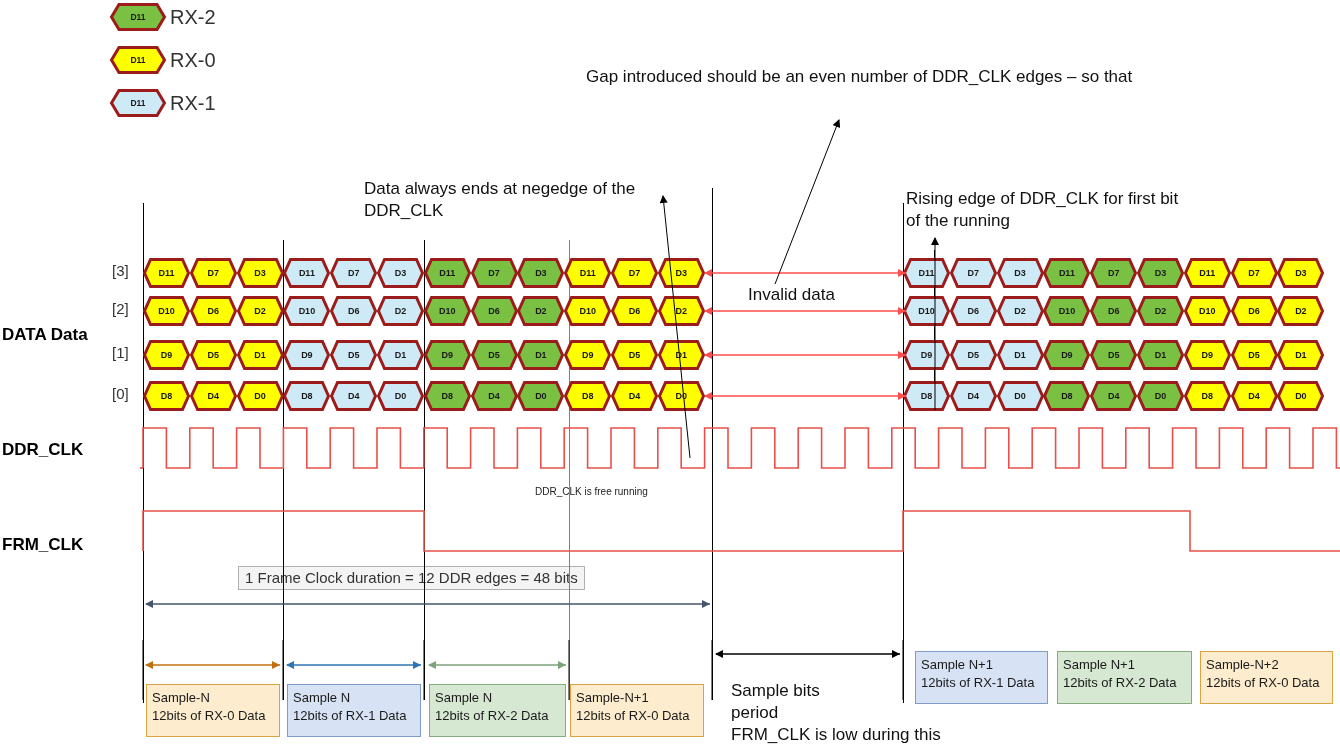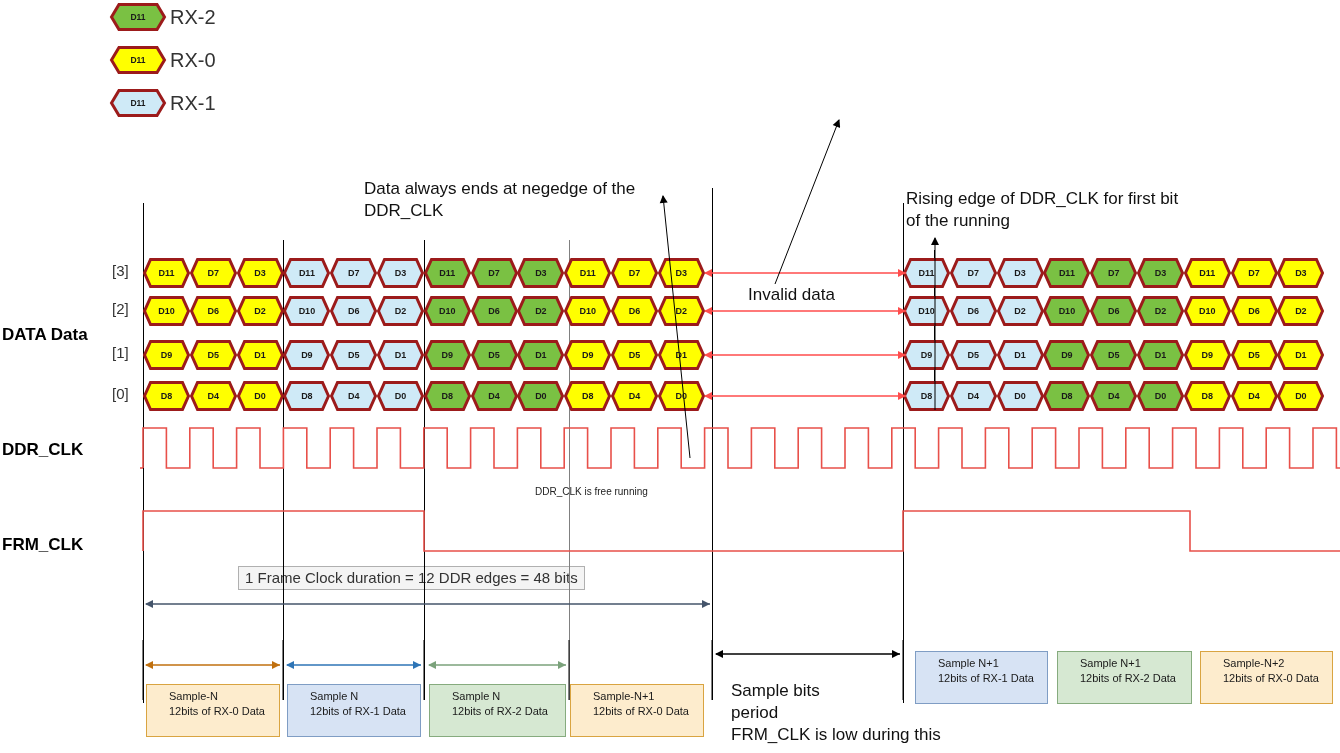--- a/index.html
+++ b/index.html
@@ -20,22 +20,22 @@
   .note{position:absolute;font-size:17px;color:#111;line-height:1.28;}
   .note-sm{position:absolute;font-size:10px;color:#222;line-height:1.2;text-align:center;}
   .siglabel{position:absolute;font-size:17px;font-weight:bold;color:#000;}
   .lanenum{position:absolute;font-size:15px;color:#333;}
 
   
   .vline{position:absolute;width:1px;background:#000;}
   .vline.grey{background:#808080;}
 
   
-  .sbox{position:absolute;border:1px solid;font-size:11px;line-height:1.35;
-        padding:4px 4px 3px 22px;box-sizing:border-box;color:#1a1a1a;}
+  .sbox{position:absolute;border:1px solid;font-size:13px;line-height:1.35;
+        padding:4px 4px 3px 5px;box-sizing:border-box;color:#1a1a1a;}
   .sbox.amber{background:#fdeccd;border-color:#d9a441;}
   .sbox.blue{background:#d7e3f4;border-color:#7f9dc4;}
   .sbox.green{background:#d6e8d2;border-color:#86ab7e;}
 
   
   .framelbl{position:absolute;background:#f4f4f4;border:1px solid #b0b0b0;
             font-size:15px;color:#333;padding:2px 6px 3px 6px;white-space:nowrap;}
 
   svg{position:absolute;left:0;top:0;overflow:visible;}
 </style>
@@ -66,20 +66,21 @@
         <svg width="56" height="28" viewBox="0 0 56 28" style="position: absolute; left: 0px; top: 0px;">
           <path d="M 8.96 1.5 L 47.04 1.5 L 54.5 14 L 47.04 26.5 L 8.96 26.5 L 1.5 14 Z" fill="#cfeaf7" stroke="#9c1b1b" stroke-width="3" stroke-linejoin="miter"></path>
         </svg>
         <span class="txt" style="position: absolute; left: 0px; top: 0px; width: 56px; height: 28px; display: flex; align-items: center; justify-content: center; font-size: 8.5px; font-weight: bold; color: rgb(26, 26, 26);">D11</span>
       </div>
       <span class="legend-label">RX-1</span>
     </div>
   </div>
 
 <div class="note" style="left:586px;top:66px;width:640px;">
+  <div>Gap introduced should be an even number of DDR_CLK edges – so that</div>
 </div>
 
 <div class="note" style="left:364px;top:178px;width:340px;">
   <div>Data always ends at negedge of the</div>
   <div>DDR_CLK</div>
 </div>
 
 <div class="note" style="left:906px;top:188px;width:330px;">
   <div>Rising edge of DDR_CLK for first bit</div>
   <div>of the running</div>

